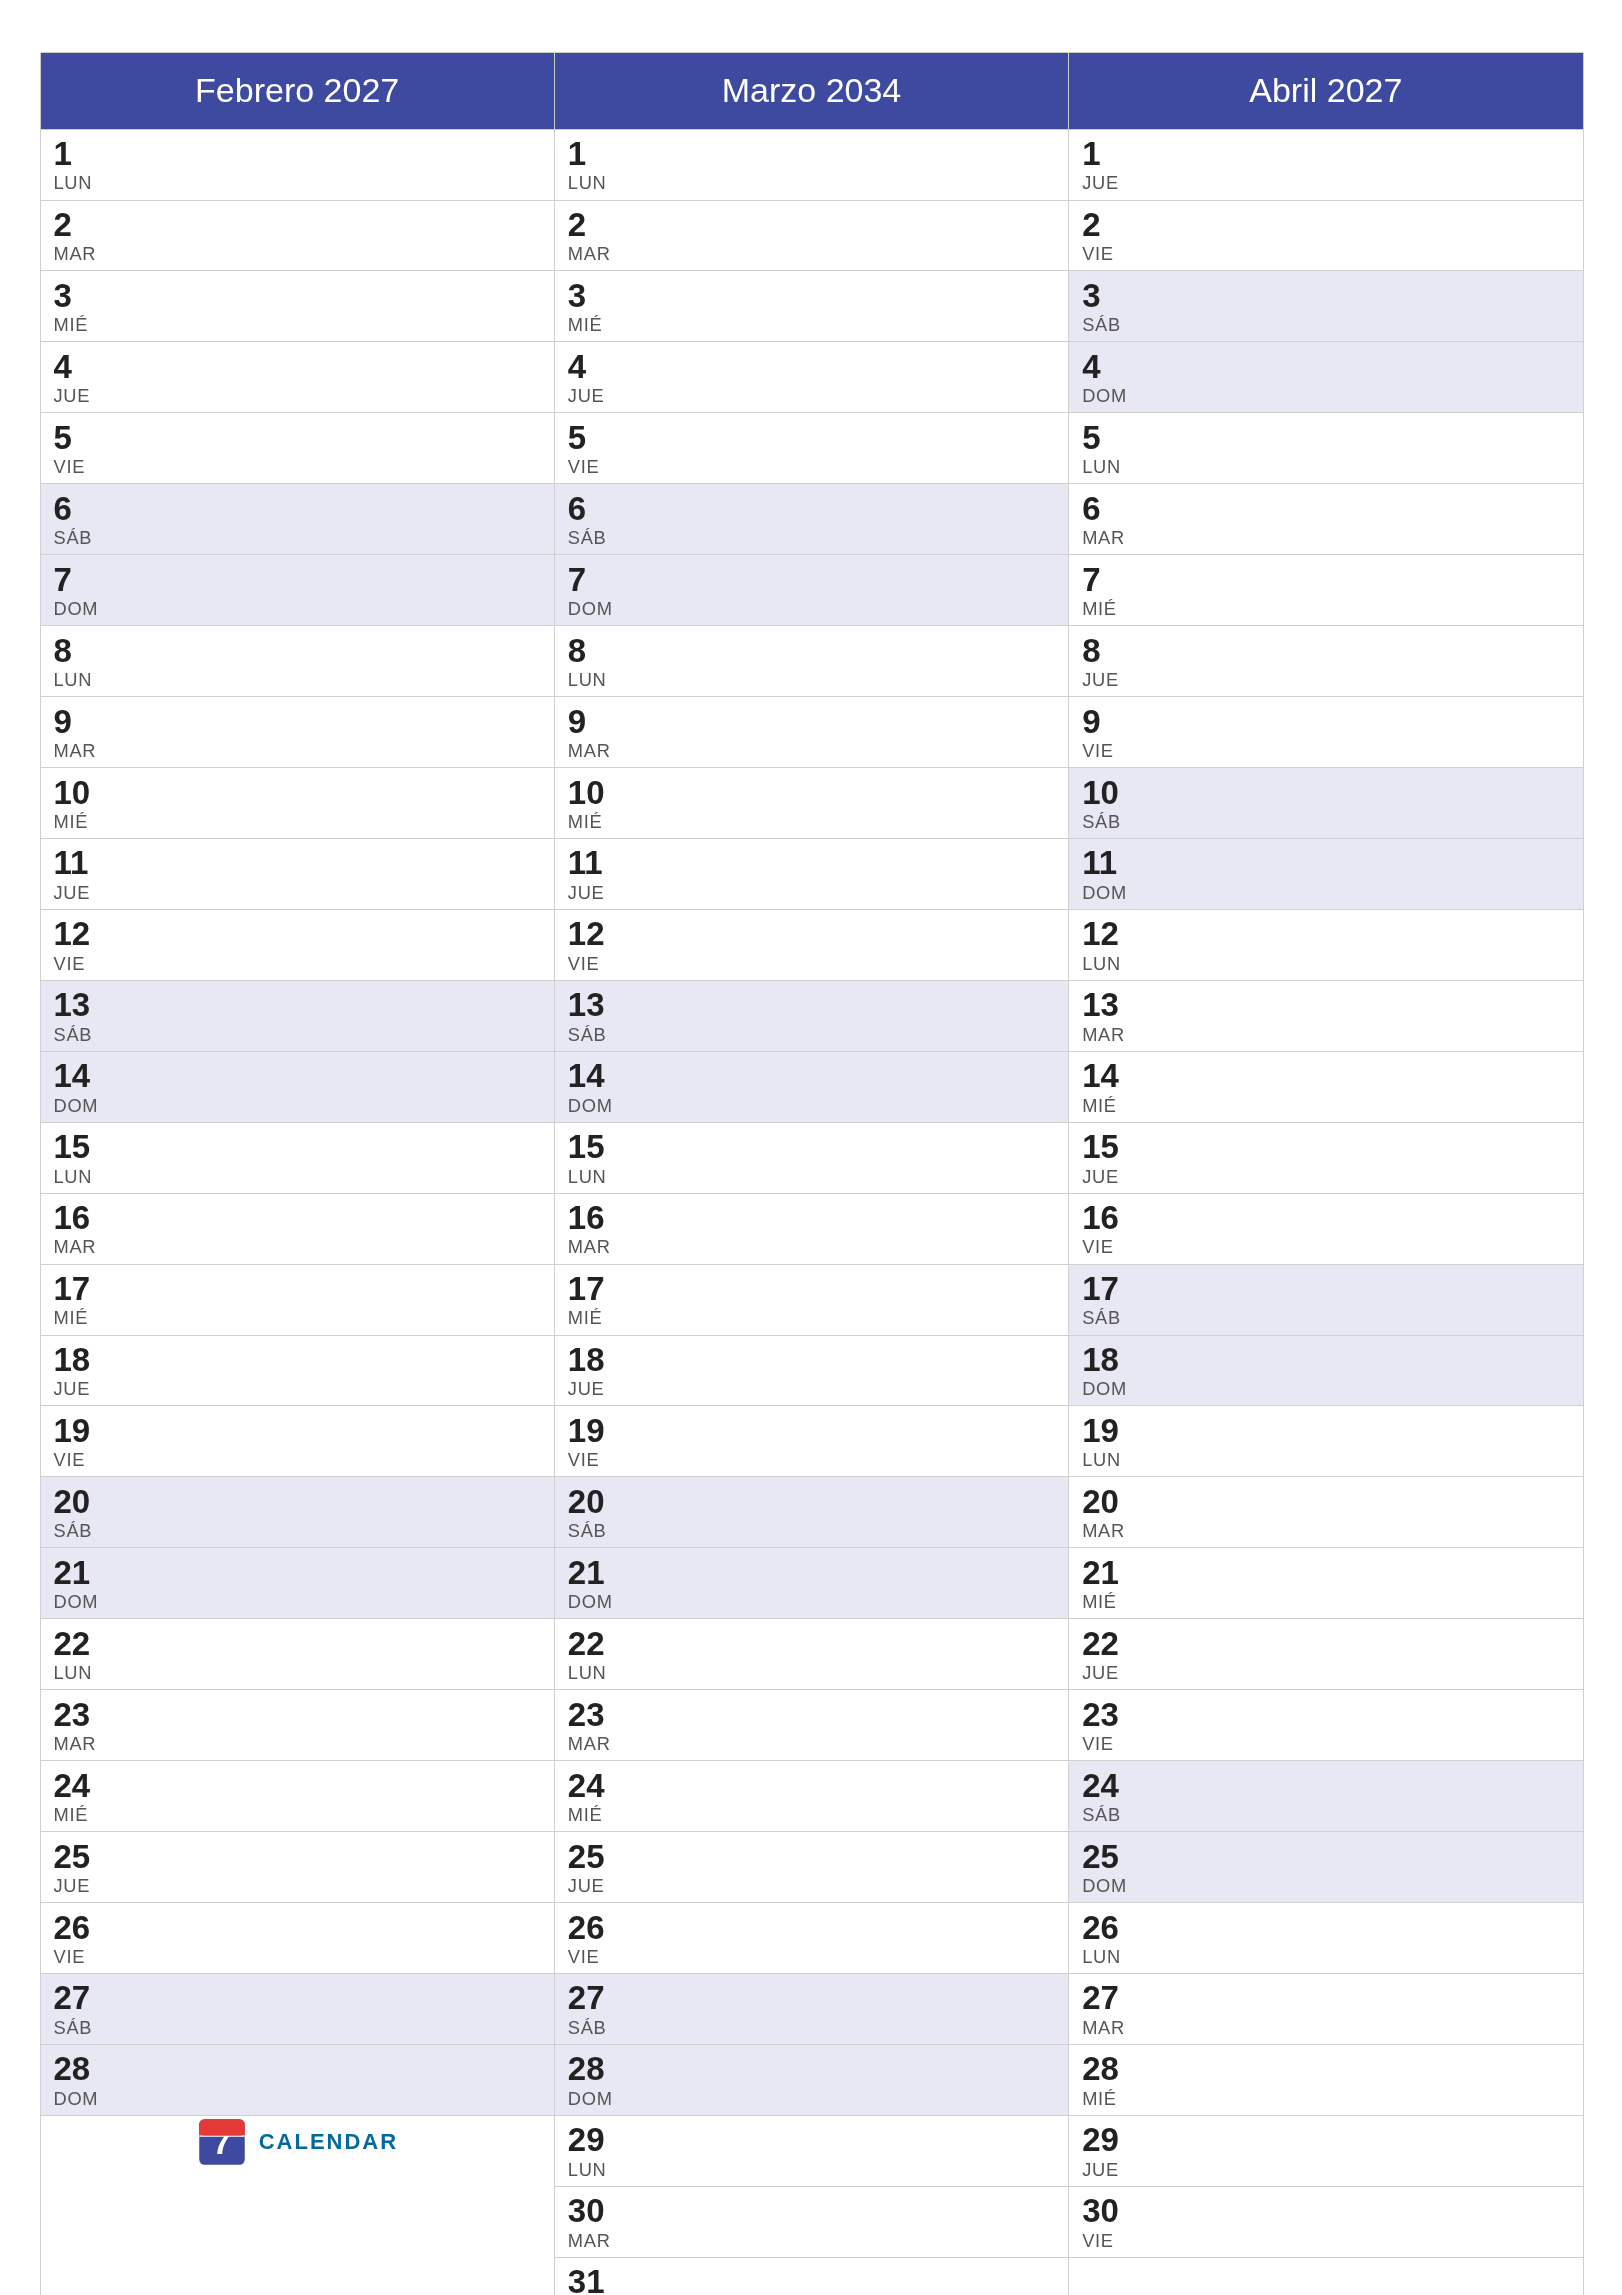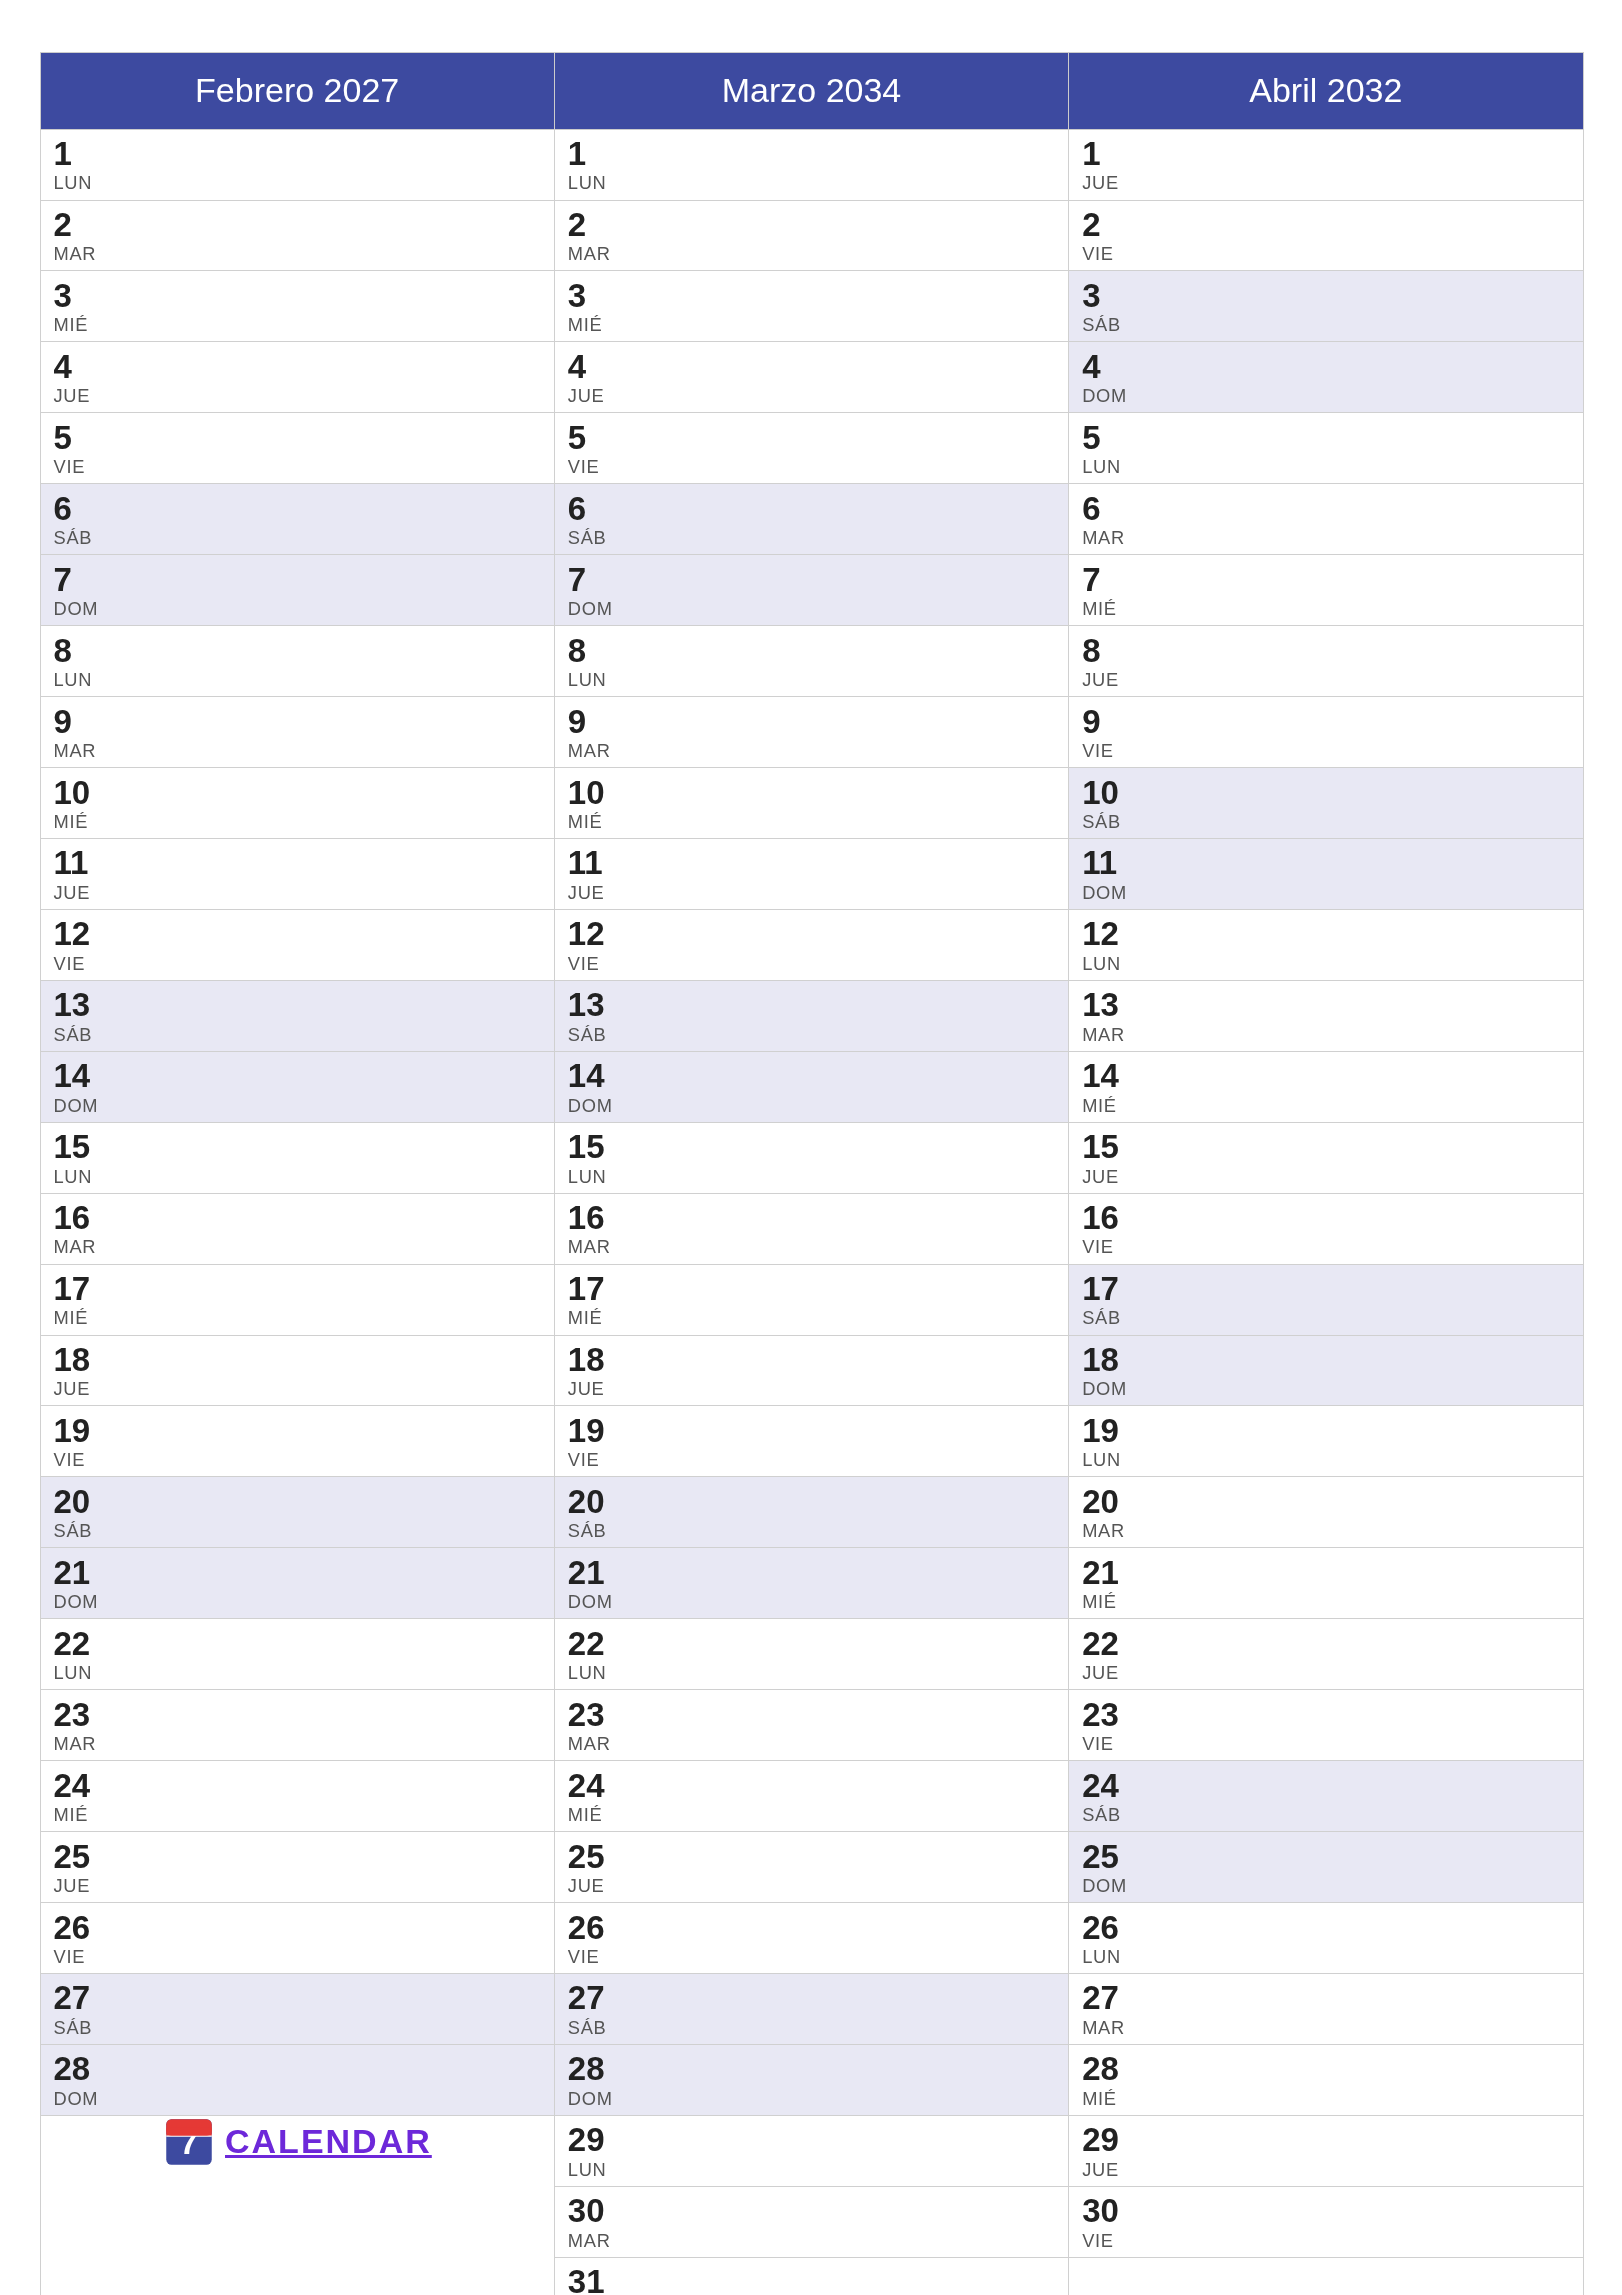--- a/index.html
+++ b/index.html
@@ -78,41 +78,40 @@
       justify-content: center;
       gap: 10.5px;
     }
 
     .logo-icon {
       display: flex;
       align-items: center;
     }
 
     .logo-text {
-      font-size: 34px;
+      font-size: 22px;
       font-weight: bold;
-      color: #6d28d9;
+      color: #0369a1;
       letter-spacing: 2px;
-      text-decoration: underline;
     }
 
     .empty-cell {
       min-height: 54px;
     }
   </style>
 </head>
 <body>
 
 <div class="calendar-wrapper">
   <table class="calendar-table">
     <thead>
       <tr>
         <th>Febrero 2027</th>
         <th>Marzo 2034</th>
-        <th>Abril 2032</th>
+        <th>Abril 2027</th>
       </tr>
     </thead>
     <tbody id="calendar-body">
     <tr>
           <td>
             <div class="day-cell">
               <span class="day-number">1</span>
               <span class="day-name">LUN</span>
             </div>
           </td>

